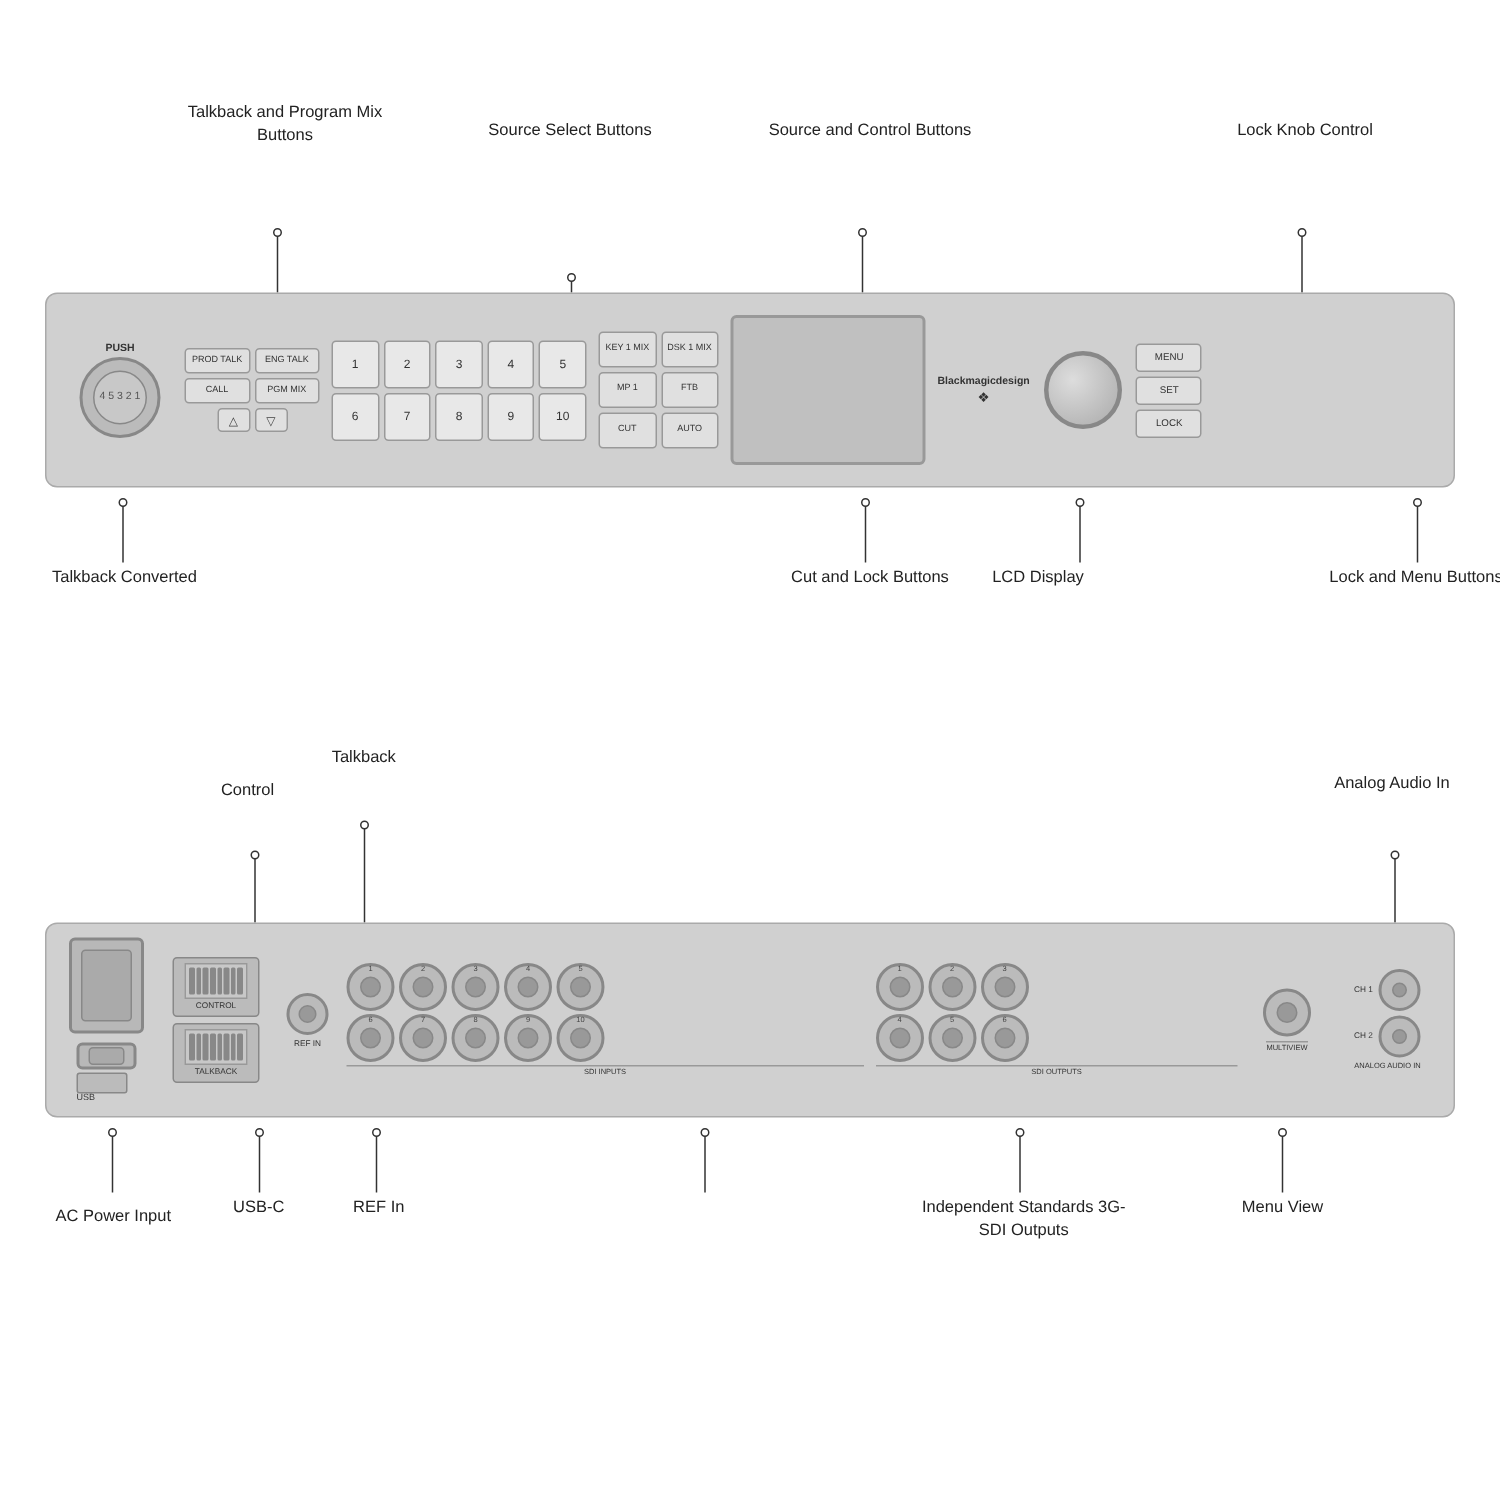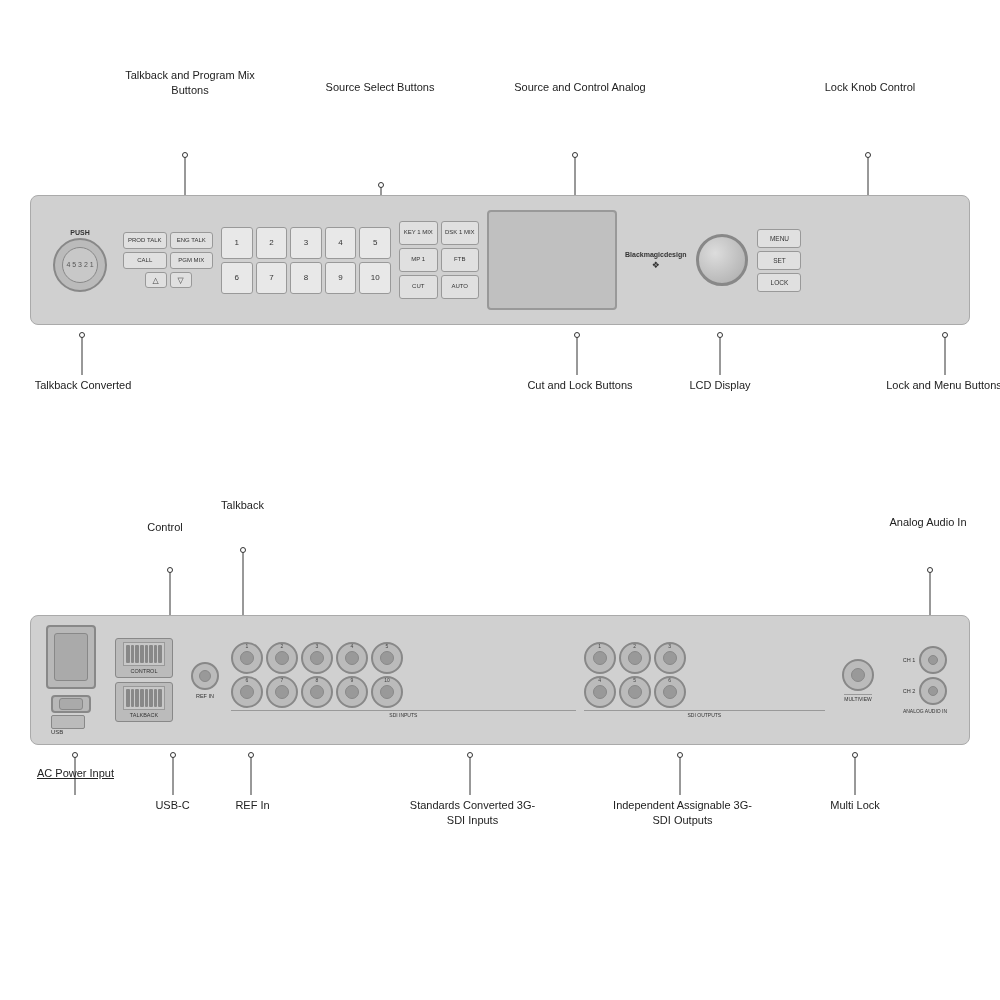--- a/index.html
+++ b/index.html
@@ -502,21 +502,21 @@
 
   <div class="label-text" style="left:110px; top:68px; width:160px;">Talkback and
 Program Mix Buttons</div>
   <div class="dot" style="left:182px; top:152px;"></div>
 
   <div class="label-text" style="left:305px; top:80px; width:150px;">Source
 Select Buttons</div>
   <div class="dot" style="left:378px; top:182px;"></div>
 
   <div class="label-text" style="left:505px; top:80px; width:150px;">Source and
-Control  Analog</div>
+Control  Buttons</div>
   <div class="dot" style="left:572px; top:152px;"></div>
 
   <div class="label-text" style="left:810px; top:80px; width:120px;">Lock Knob
 Control</div>
   <div class="dot" style="left:865px; top:152px;"></div>
 
   <div class="front-panel">
     <div class="front-inner-row">
 
       <div class="xlr-section">
@@ -590,21 +590,21 @@
 
   <div class="dot" style="left:79px; top:332px;"></div>
   <div class="label-text" style="left:28px; top:378px; width:110px;">Talkback
 Converted</div>
 
   <div class="dot" style="left:574px; top:332px;"></div>
   <div class="label-text" style="left:515px; top:378px; width:130px;">Cut and Lock
 Buttons</div>
 
   <div class="dot" style="left:717px; top:332px;"></div>
-  <div class="label-text" style="left:660px; top:378px; width:120px;">LCD Display</div>
+  <div class="label-text" style="left:632px; top:378px; width:120px;">LCD Display</div>
 
   <div class="dot" style="left:942px; top:332px;"></div>
   <div class="label-text" style="left:884px; top:378px; width:120px;">Lock and
 Menu Buttons</div>
 
   <div class="dot" style="left:167px; top:567px;"></div>
   <div class="label-text" style="left:120px; top:520px; width:90px;">Control</div>
 
   <div class="dot" style="left:240px; top:547px;"></div>
   <div class="label-text" style="left:200px; top:498px; width:85px;">Talkback</div>
@@ -765,35 +765,32 @@
         <div class="bnc-audio">
           <div class="bnc-audio-inner"></div>
         </div>
       </div>
       <div class="audio-section-label">ANALOG AUDIO IN</div>
     </div>
 
   </div>
 
   <div class="dot" style="left:72px; top:752px;"></div>
-  <div class="label-text" style="left:28px; top:766px; width:95px;text-decoration:underline;">AC Power
+  <div class="label-text" style="left:28px; top:804px; width:95px;">AC Power
 Input</div>
 
   <div class="dot" style="left:170px; top:752px;"></div>
   <div class="label-text" style="left:135px; top:798px; width:75px;">USB-C</div>
 
   <div class="dot" style="left:248px; top:752px;"></div>
   <div class="label-text" style="left:215px; top:798px; width:75px;">REF In</div>
 
   <div class="dot" style="left:467px; top:752px;"></div>
-  <div class="label-text" style="left:405px; top:798px; width:135px;">Standards
-Converted
-3G-SDI Inputs</div>
 
   <div class="dot" style="left:677px; top:752px;"></div>
   <div class="label-text" style="left:610px; top:798px; width:145px;">Independent
-Assignable
+Standards
 3G-SDI Outputs</div>
 
   <div class="dot" style="left:852px; top:752px;"></div>
-  <div class="label-text" style="left:810px; top:798px; width:90px;">Multi Lock</div>
+  <div class="label-text" style="left:810px; top:798px; width:90px;">Menu View</div>
 
 </div>
 
 </body></html>

